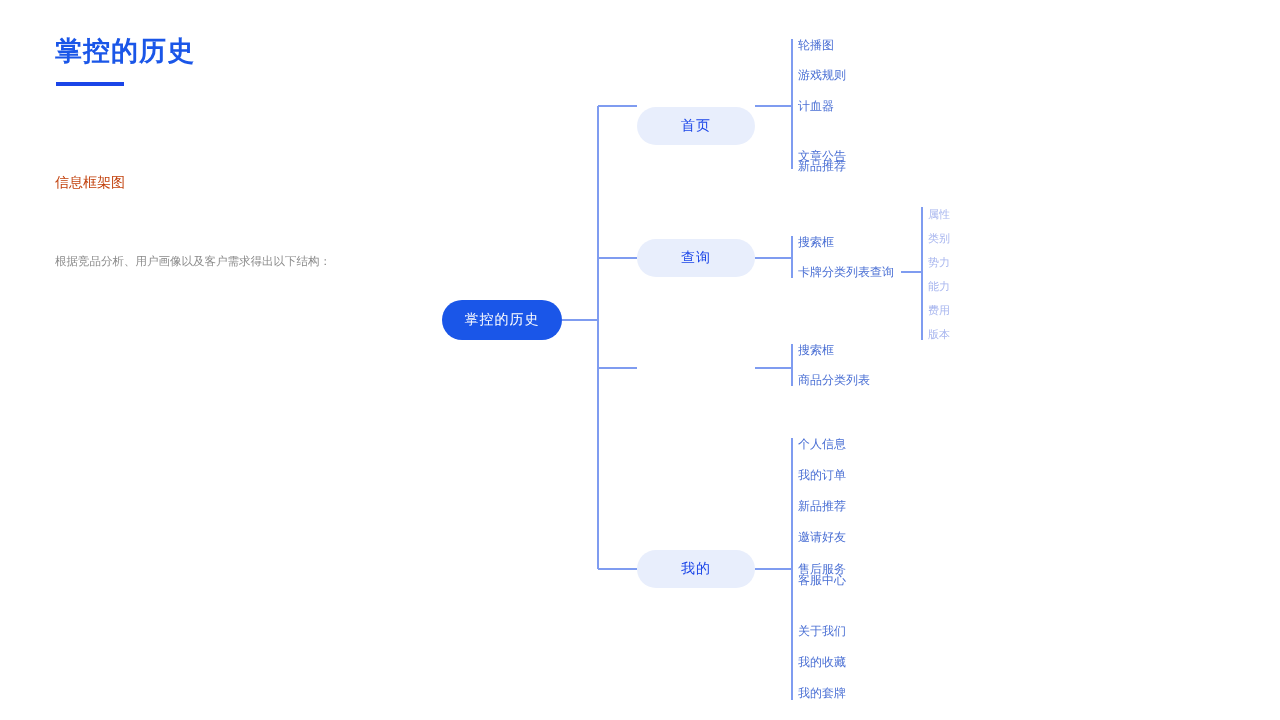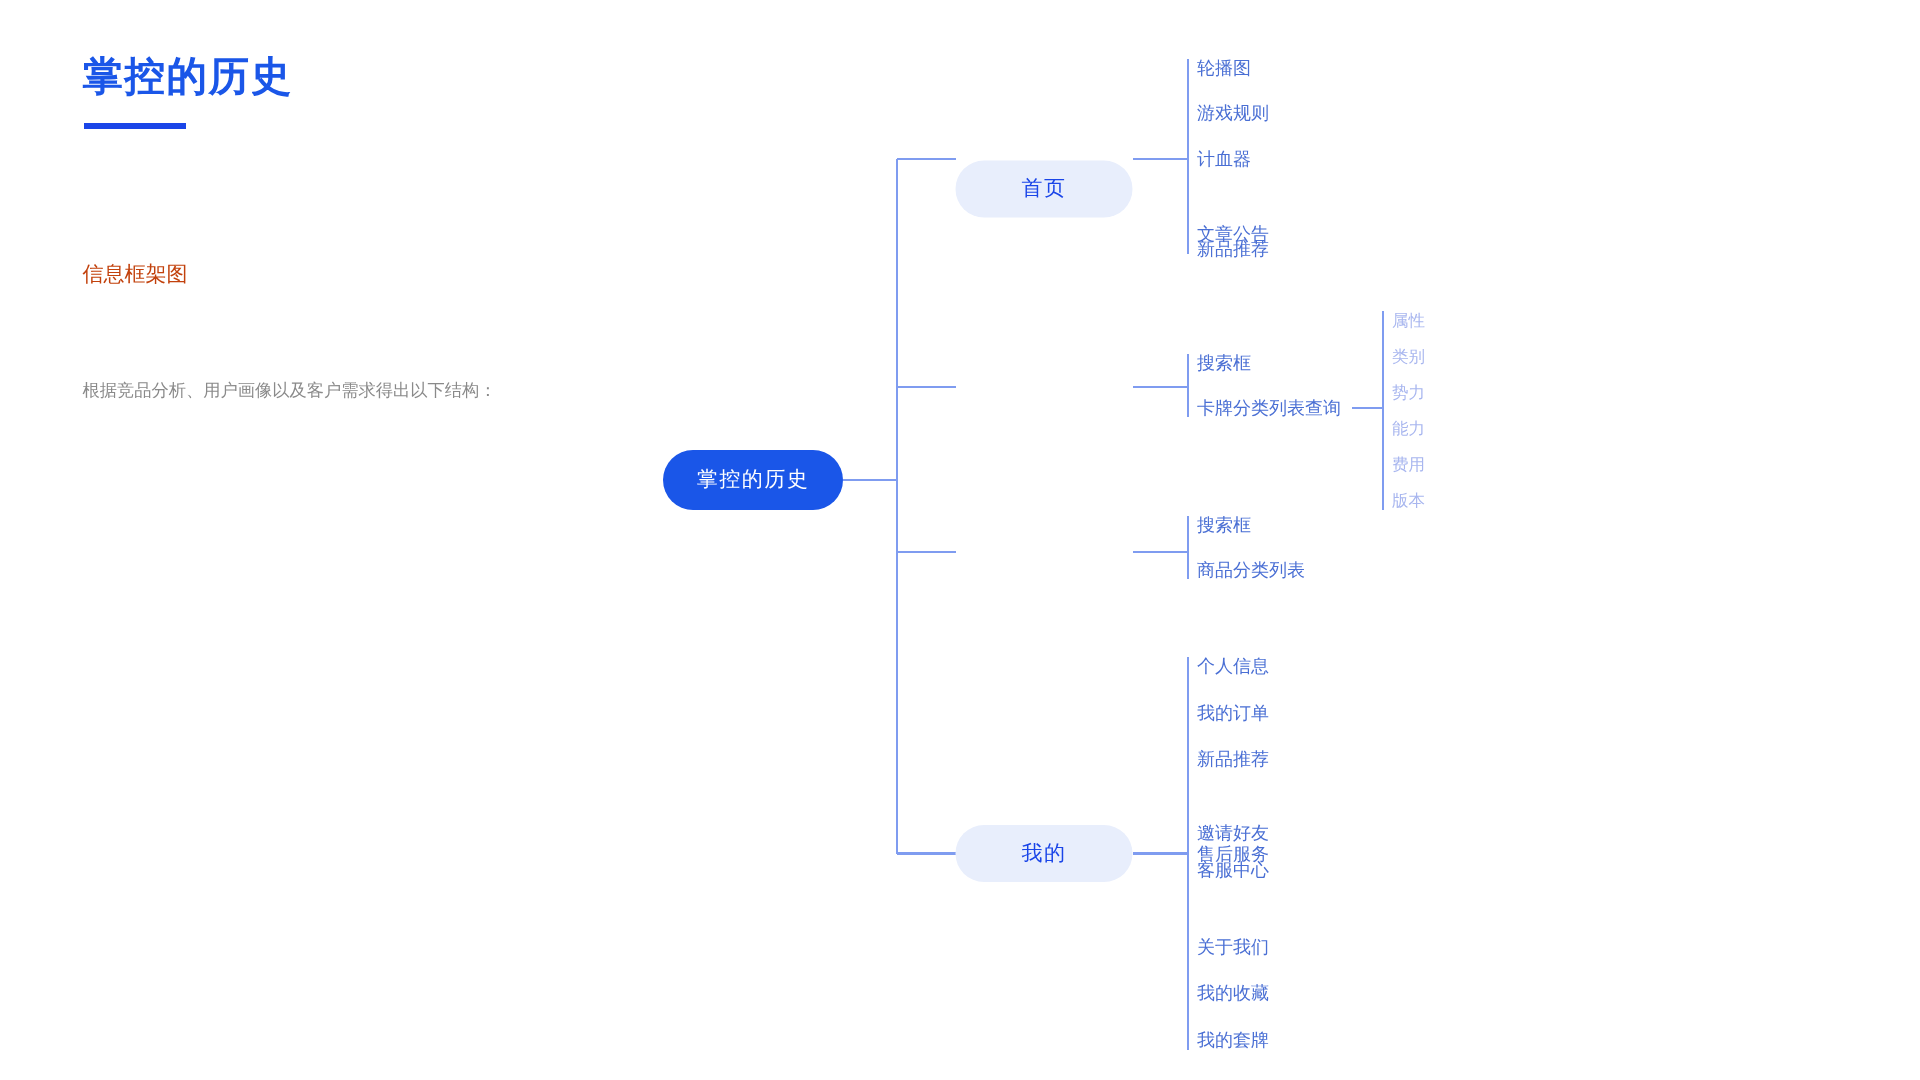--- a/index.html
+++ b/index.html
@@ -165,20 +165,23 @@
   </svg>
 
   <div class="node node-root" style="left:442px; top:300px;">
     <span>掌控的历史</span>
   </div>
 
   <div class="node node-branch" style="left:637px; top:87px;margin-top:20px;">
     <span>首页</span>
   </div>
 
+  <div class="node node-branch" style="left:637px; top:239px;">
+    <span>查询</span>
+  </div>
 
 
   <div class="node node-branch" style="left:637px; top:550px;">
     <span>我的</span>
   </div>
 
   <div class="leaf" style="left:798px; top:39px;">轮播图</div>
   <div class="leaf" style="left:798px; top:69px;">游戏规则</div>
   <div class="leaf" style="left:798px; top:100px;">计血器</div>
   <div class="leaf" style="left:798px; top:130px;margin-top:20px;">文章公告</div>
@@ -193,20 +196,20 @@
   <div class="leaf-faded" style="left:928px; top:281px;">能力</div>
   <div class="leaf-faded" style="left:928px; top:305px;">费用</div>
   <div class="leaf-faded" style="left:928px; top:329px;">版本</div>
 
   <div class="leaf" style="left:798px; top:344px;">搜索框</div>
   <div class="leaf" style="left:798px; top:374px;text-align:right;">商品分类列表</div>
 
   <div class="leaf" style="left:798px; top:438px;">个人信息</div>
   <div class="leaf" style="left:798px; top:469px;">我的订单</div>
   <div class="leaf" style="left:798px; top:500px;">新品推荐</div>
-  <div class="leaf" style="left:798px; top:531px;margin-top:18px;">邀请好友</div>
+  <div class="leaf" style="left:798px; top:531px;">邀请好友</div>
   <div class="leaf" style="left:798px; top:563px;">售后服务</div>
   <div class="leaf" style="left:798px; top:574px;">客服中心</div>
   <div class="leaf" style="left:798px; top:625px;">关于我们</div>
   <div class="leaf" style="left:798px; top:656px;">我的收藏</div>
   <div class="leaf" style="left:798px; top:687px;">我的套牌</div>
 
 </div>
 
 </body></html>

